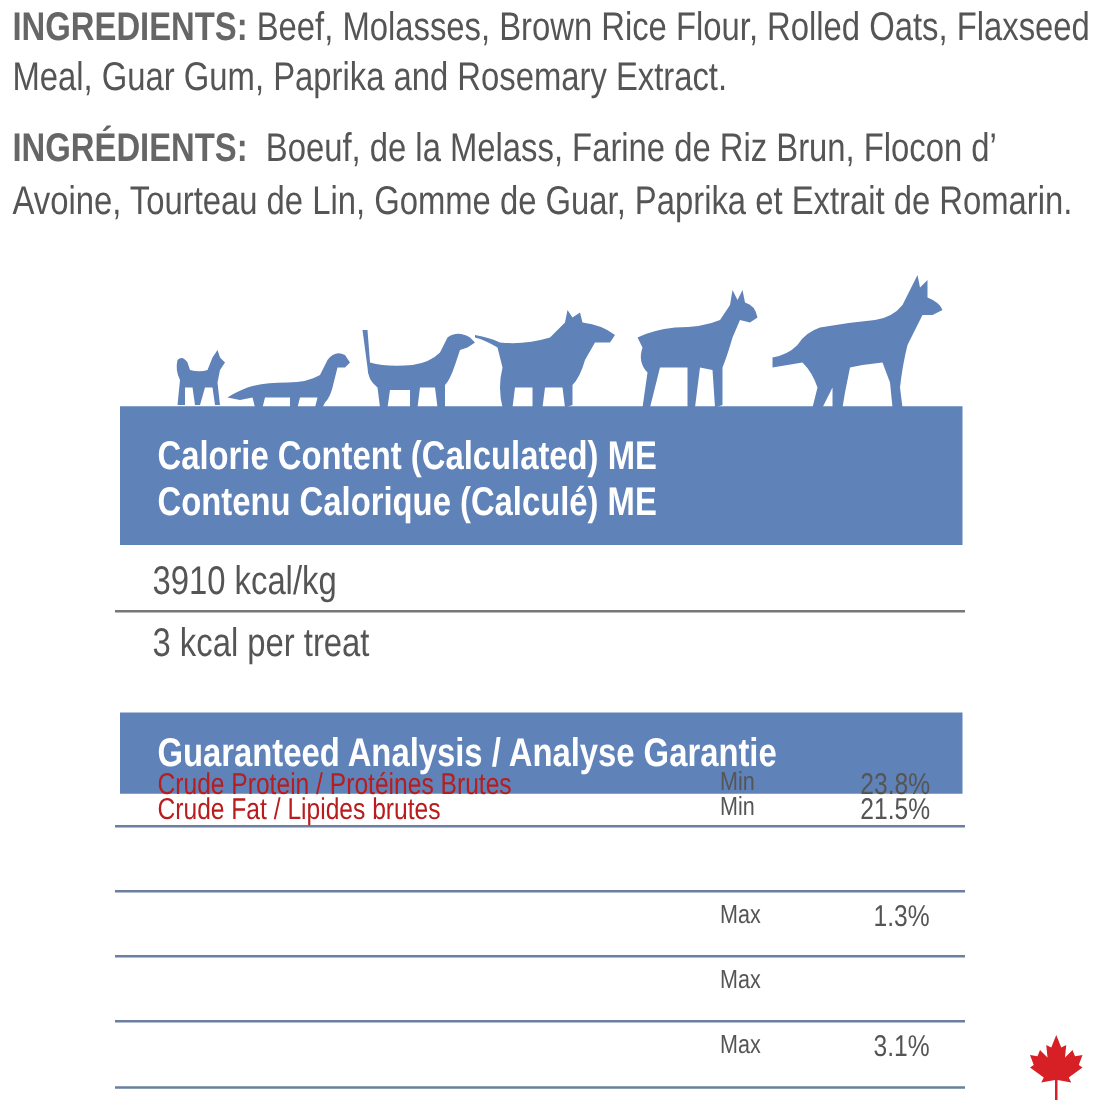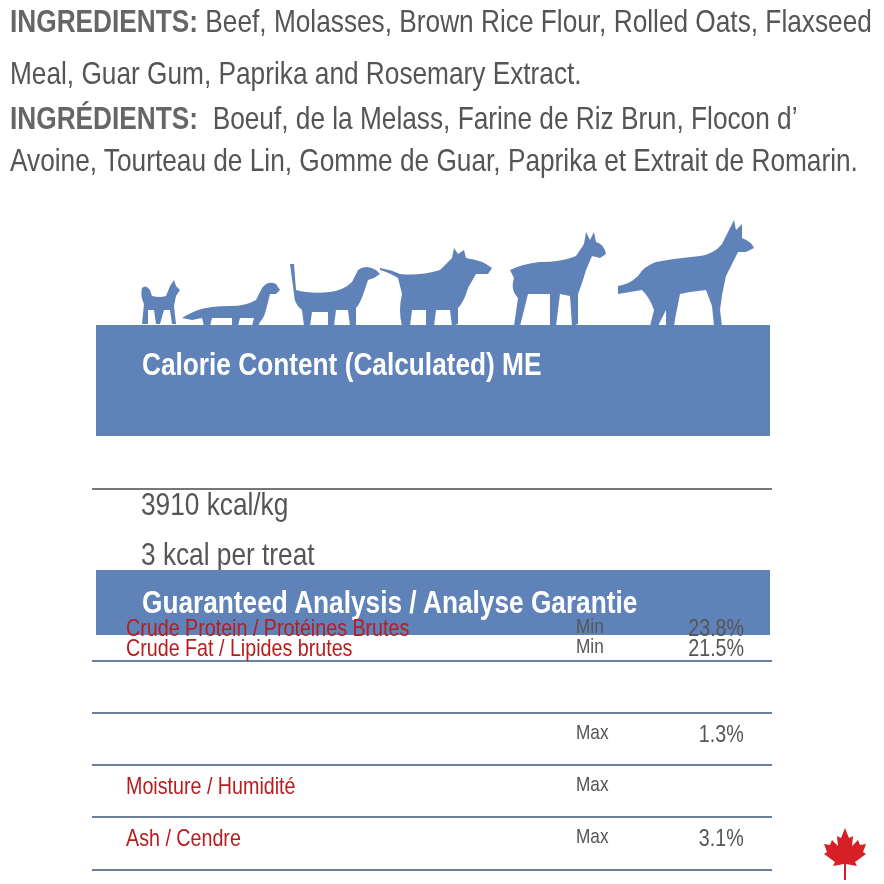--- a/index.html
+++ b/index.html
@@ -6,40 +6,40 @@
   body { width:884px; height:884px; position:relative; overflow:hidden;
          font-family:"Liberation Sans", sans-serif; color:#555555; }
   .cond { display:inline-block; transform:scaleX(0.82); transform-origin:left center; white-space:nowrap; }
   .ing { position:absolute; left:10px; font-size:32px; line-height:42px; white-space:nowrap; }
   .ing .row { position:absolute; left:0; }
   .ing b { color:#666666; font-weight:bold; }
   #ing-en { top:0px; }
   #ing-fr { top:97px; }
   .dogs { position:absolute; left:130px; top:214px; width:640px; height:112px; }
   .hdr { position:absolute; left:96px; width:674px; background:#5f82b8; color:#ffffff; font-weight:bold; }
-  .hdr .t { position:absolute; left:30px; font-size:32px; line-height:38px;margin-left:16px; }
-  .plain { position:absolute; left:111px; width:674px;margin-top:40px; }
+  .hdr .t { position:absolute; left:30px; font-size:32px; line-height:38px; }
+  .plain { position:absolute; left:92px; width:674px; }
   .plain .t { position:absolute; left:30px; font-size:32px; color:#555555; }
   .line { position:absolute; left:92px; width:680px; height:2px; background:#777777; }
   .gline { position:absolute; left:92px; width:680px; height:2px; background:#6b7fa0; }
   .arow { position:absolute; left:96px; width:674px; height:52px; }
   .arow .n { position:absolute; left:30px; top:6px; font-size:24px; color:#b91c1c; }
   .arow .m { position:absolute; left:480px; top:6px; font-size:21px; color:#555555; }
   .arow .v { position:absolute; right:26px; top:6px; font-size:24px; color:#555555; text-align:right; }
   .arow .v .cond { transform-origin:right center; }
   .leaf { position:absolute; left:822px; top:826px; width:46px; height:54px; }
 </style>
 </head>
 <body>
 
 <div class="ing" id="ing-en">
   <div class="row" style="top:0">
     <span class="cond"><b>INGREDIENTS:</b> <span>Beef, Molasses, Brown Rice Flour, Rolled Oats, Flaxseed</span></span>
   </div>
-  <div class="row" style="top:52px">
+  <div class="row" style="top:40px">
     <span class="cond">Meal, Guar Gum, Paprika and Rosemary Extract.</span>
   </div>
 </div>
 
 <div class="ing" id="ing-fr">
   <div class="row" style="top:0">
     <span class="cond"><b>INGRÉDIENTS:</b>&nbsp; <span>Boeuf, de la Melass, Farine de Riz Brun, Flocon d’</span></span>
   </div>
   <div class="row" style="top:42px">
     <span class="cond">Avoine, Tourteau de Lin, Gomme de Guar, Paprika et Extrait de Romarin.</span>
@@ -58,20 +58,21 @@
     <path d="M250 54 Q262 56 270 60 Q290 62 310 56 L322 44 L324 34 L328 40 L334 36 L336 44 Q352 46 362 54 L358 60 L346 60 L338 74 Q334 88 328 94 L328 110 L322 112 L320 96 L306 96 L304 112 L296 112 L296 96 L282 96 L280 112 L272 112 Q268 96 272 80 L268 64 Q258 58 250 56 Z"></path>
 
     <path d="M380 56 Q392 50 410 48 Q432 48 446 42 L454 30 L456 18 L460 26 L464 18 L466 28 Q474 30 476 40 L470 44 L462 42 L456 56 Q452 70 448 80 L448 110 L442 112 L440 82 L430 80 L426 112 L420 112 L420 80 L398 80 L390 112 L384 112 L388 84 Q380 76 384 64 Z"></path>
 
     <path d="M488 72 Q500 70 508 62 Q514 52 526 48 Q548 44 570 42 Q584 40 592 30 L598 18 L604 6 L606 16 L612 10 L612 24 Q622 28 624 34 L616 38 L608 38 L602 50 L596 62 Q592 78 590 96 L592 112 L584 112 L582 92 L576 76 L560 78 L550 80 L546 100 L544 112 L536 112 L536 96 L528 112 L520 112 L524 96 Q520 84 512 76 Q500 78 488 80 Z"></path>
   </g>
 </svg>
 
 <div class="hdr" style="top:325px;height:111px">
   <div class="t" style="top:20px"><span class="cond">Calorie Content (Calculated) ME</span></div>
+  <div class="t" style="top:57px"><span class="cond">Contenu Calorique (Calculé) ME</span></div>
 </div>
 
 <div class="plain" style="top:444px;height:44px">
   <div class="t" style="top:2px"><span class="cond">3910 kcal/kg</span></div>
 </div>
 <div class="line" style="top:488px"></div>
 <div class="plain" style="top:494px;height:44px">
   <div class="t" style="top:2px"><span class="cond">3 kcal per treat</span></div>
 </div>
 
@@ -93,27 +94,25 @@
 </div>
 <div class="gline" style="top:712px"></div>
 
 <div class="arow" style="top:714px">
   <div class="m"><span class="cond">Max</span></div>
   <div class="v"><span class="cond">1.3%</span></div>
 </div>
 <div class="gline" style="top:764px"></div>
 
 <div class="arow" style="top:766px">
-  <div class="n"><span class="cond">Moisture / Humidité</span></div>
   <div class="m"><span class="cond">Max</span></div>
 </div>
 <div class="gline" style="top:816px"></div>
 
 <div class="arow" style="top:818px">
-  <div class="n"><span class="cond">Ash / Cendre</span></div>
   <div class="m"><span class="cond">Max</span></div>
   <div class="v"><span class="cond">3.1%</span></div>
 </div>
 <div class="gline" style="top:869px"></div>
 
 <svg class="leaf" viewBox="0 0 46 54">
   <path fill="#d71f26" d="M23 2 L27 12 L31 10 L30 20 L36 14 L38 19 L44 18 L41 26 L44 28 L33 36 L35 40 L24 38 L24 54 L22 54 L22 38 L11 40 L13 36 L2 28 L5 26 L2 18 L8 19 L10 14 L16 20 L15 10 L19 12 Z"></path>
 </svg>
 
 </body></html>

